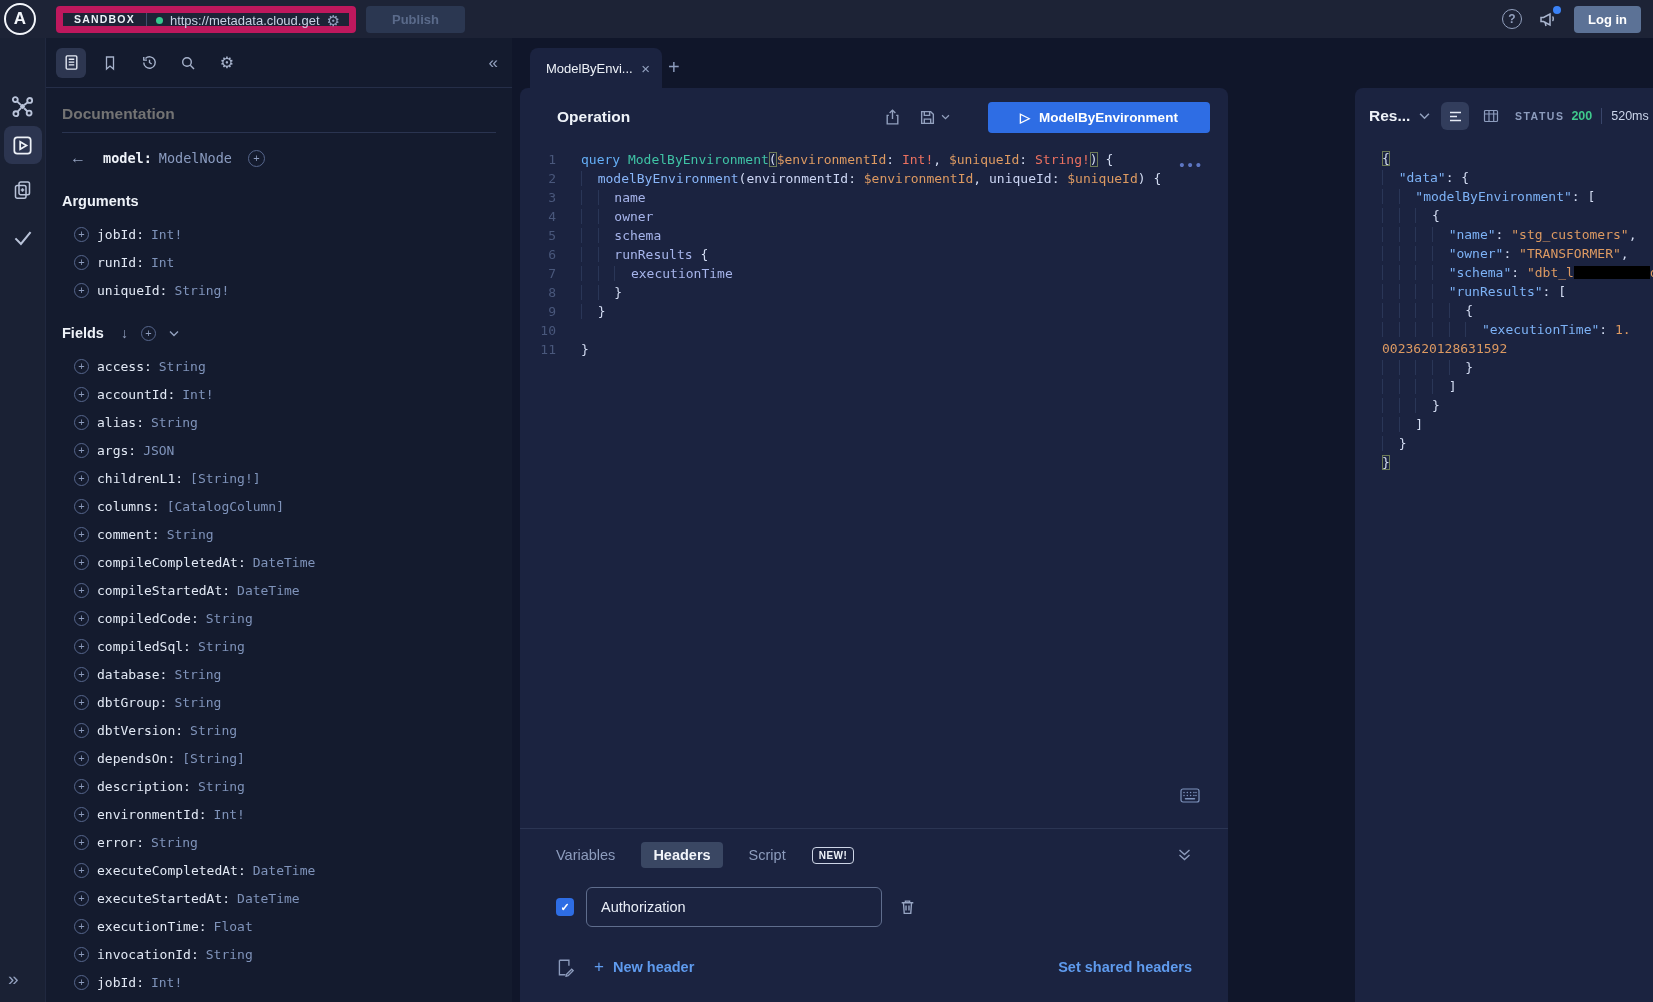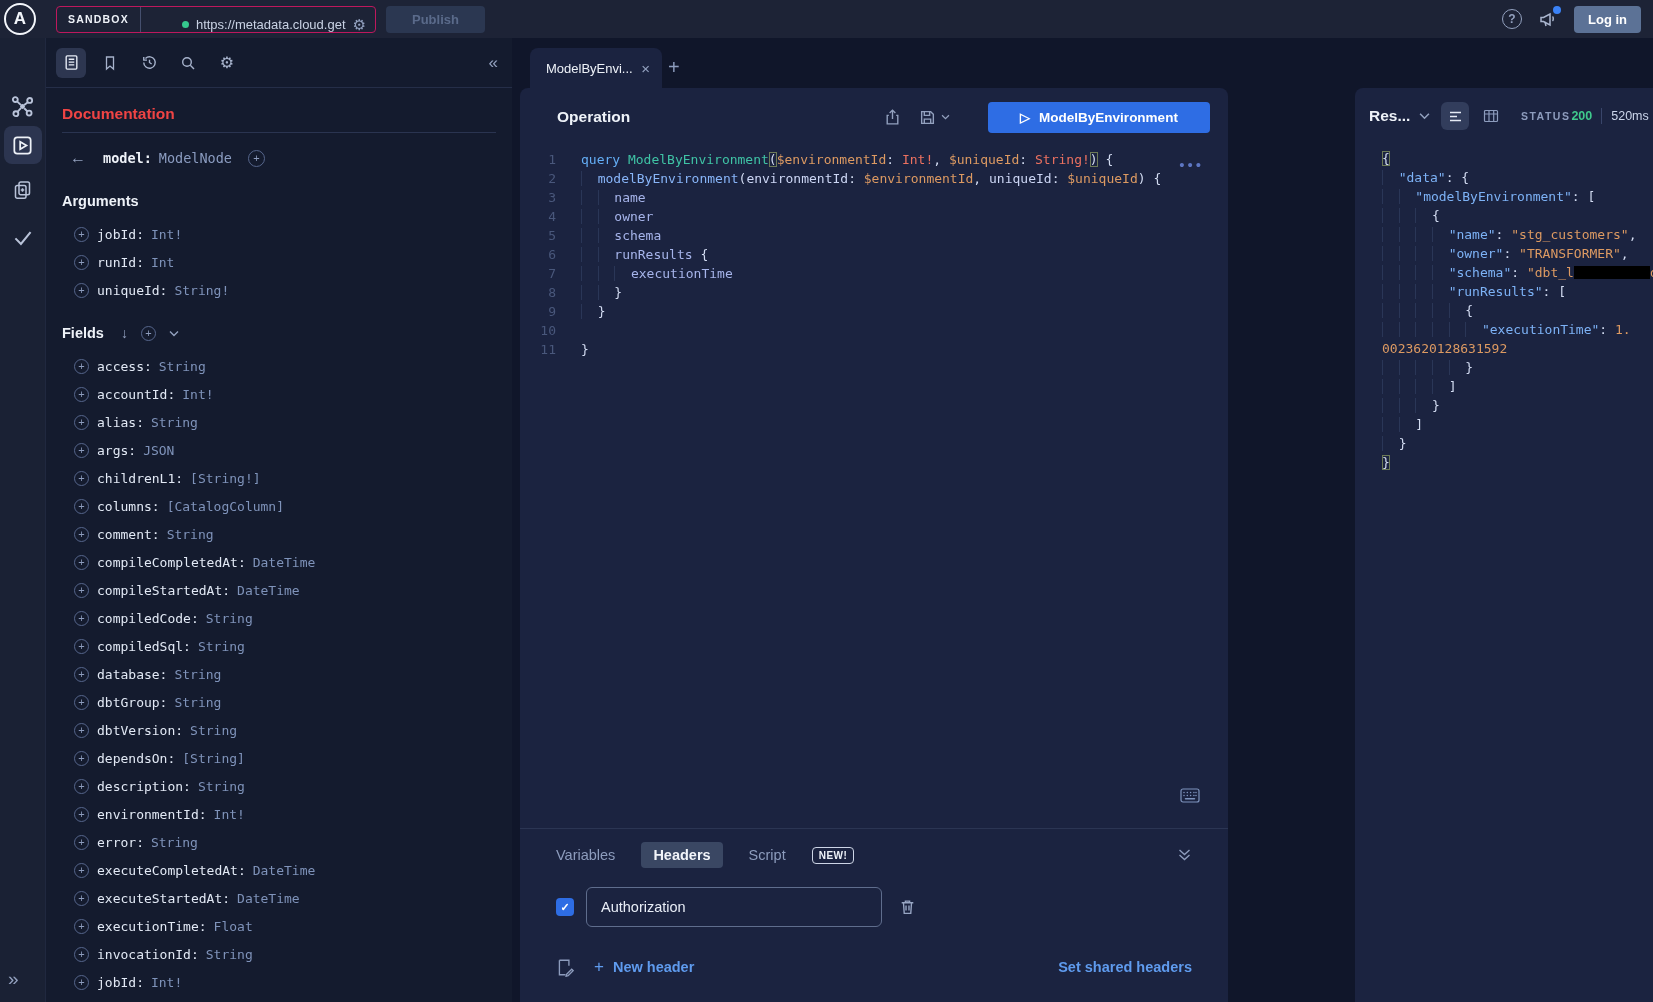--- a/index.html
+++ b/index.html
@@ -3,21 +3,21 @@
 <meta charset="utf-8">
 <style>
   * { margin:0; padding:0; box-sizing:border-box; }
   html,body { width:1653px; height:1002px; overflow:hidden; }
   body { background:#10162a; font-family:"Liberation Sans", sans-serif; color:#e9eef7; position:relative; }
   svg { display:block; }
 
   
   .topbar { position:absolute; left:0; top:0; width:1653px; height:38px; background:#1d2336; display:flex; align-items:center; padding:0 12px 0 4px; z-index:5; }
   .logo { width:32px; height:32px; border:2px solid #f2f5fa; border-radius:50%; display:flex; align-items:center; justify-content:center; font-weight:bold; font-size:17px; color:#f2f5fa; margin-right:20px; }
-  .endpoint { display:flex; align-items:flex-end; height:27px; border:1px solid #be185d; border-radius:4px; background:#1d2336;gap:32px; }
+  .endpoint { display:flex; align-items:flex-start; height:27px; border:7px solid #be185d; border-radius:4px; background:#1d2336; }
   .sandbox-cell { padding:0 11px; height:100%; display:flex; align-items:center; border-right:1px solid #454f6e; font-size:10.5px; font-weight:bold; letter-spacing:1.2px; color:#eef2f8; }
   .url-cell { display:flex; align-items:center; gap:7px; padding:0 9px; }
   .green-dot { width:7px; height:7px; border-radius:50%; background:#36c98e; }
   .url-text { font-size:13px; color:#c9d2e4; max-width:152px; overflow:hidden; white-space:nowrap; }
   .gear { color:#93a1bf; font-size:15px; line-height:1; cursor:pointer; }
   .publish-btn { margin-left:10px; height:27px; padding:0 26px; display:flex; align-items:center; background:#2b3751; border-radius:4px; font-size:13px; font-weight:bold; color:#5a6a8a; }
   .topbar-spacer { flex:1; }
   .help-btn { width:20px; height:20px; border:1.5px solid #93a1bf; border-radius:50%; display:flex; align-items:center; justify-content:center; font-size:12px; font-weight:bold; color:#93a1bf; margin-right:16px; }
   .megaphone-wrap { position:relative; margin-right:16px; color:#aab6cf; }
   .megaphone-dot { position:absolute; top:-3px; right:-3px; width:8px; height:8px; border-radius:50%; background:#3b82f6; }
@@ -28,21 +28,21 @@
   .rail-item { position:absolute; left:0; width:45px; display:flex; justify-content:center; color:#b9c3d9; }
   .rail-active-bg { position:absolute; left:4px; top:88px; width:38px; height:38px; background:#2c3550; border-radius:8px; }
   .rail-expand { position:absolute; left:8px; top:930px; font-size:19px; color:#93a1bf; }
 
   
   .docs { position:absolute; left:45px; top:38px; width:467px; bottom:0; background:#141b2e; border-left:1px solid #20283f; overflow:hidden; }
   .docs-toolbar { height:50px; display:flex; align-items:center; padding:0 14px 0 10px; border-bottom:1px solid #252e48; color:#a7b3cc; }
   .docs-tool { width:30px; height:30px; display:flex; align-items:center; justify-content:center; border-radius:6px; margin-right:9px; }
   .docs-tool.active { background:#2d3650; color:#e6ebf5; }
   .docs-collapse { margin-left:auto; font-size:17px; color:#93a1bf; }
-  .docs-title { font-size:15.5px; font-weight:bold; color:#ef4444; margin:17px 0 0 16px; }
+  .docs-title { font-size:15.5px; font-weight:bold; color:#737373; margin:17px 0 0 16px; }
   .docs-hr { height:1px; background:#2a3450; margin:9px 16px 0 16px; }
   .crumb-row { display:flex; align-items:center; margin:11px 0 0 24px; height:28px; }
   .crumb-back { color:#93a1bf; font-size:16px; }
   .crumb-field { font-family:"DejaVu Sans Mono", monospace; font-size:13.5px; font-weight:bold; color:#eef2f8; margin-left:17px; }
   .crumb-type { font-family:"DejaVu Sans Mono", monospace; font-size:13.5px; color:#8b9cc0; margin-left:7px; }
   .cplus { width:15px; height:15px; min-width:15px; border:1px solid #56668c; border-radius:50%; display:inline-flex; align-items:center; justify-content:center; font-size:11px; line-height:1; color:#8d9cbd; }
   .crumb-row .cplus { width:17px; height:17px; margin-left:16px; }
   .sec-title { font-size:14.5px; font-weight:bold; color:#eef2f8; margin:21px 0 0 16px; display:flex; align-items:center; gap:0; }
   .sec-icons { display:flex; align-items:center; gap:13px; margin-left:17px; color:#93a1bf; font-weight:normal; }
   .doc-rows { margin-top:11px; }
@@ -98,21 +98,21 @@
 
   
   .respcard { position:absolute; left:1355px; top:88px; width:360px; bottom:0; background:#1b2340; border-radius:8px 8px 0 0; }
   .resphead { height:56px; display:flex; align-items:center; padding:0 18px 0 14px; }
   .resp-title { font-size:15.5px; font-weight:bold; color:#eef2f8; }
   .resp-chevron { margin-left:9px; color:#93a1bf; }
   .view-btn { width:28px; height:28px; border-radius:6px; display:flex; align-items:center; justify-content:center; color:#8d9cbd; }
   .view-btn.active { background:#323d5c; color:#e6ebf5; }
   .resp-meta { margin-left:auto; display:flex; align-items:center; }
   .status-label { font-size:10.5px; font-weight:bold; letter-spacing:1.5px; color:#8d9cbd; }
-  .status-code { font-size:12.5px; font-weight:bold; color:#3fc98c; margin-left:1px; }
+  .status-code { font-size:12.5px; font-weight:bold; color:#3fc98c; margin-left:7px; }
   .meta-sep { width:1px; height:16px; background:#39456a; margin:0 9px; }
   .meta-val { font-size:12.5px; color:#cbd5ea; }
   .respjson { position:relative; padding:5px 10px 0 27px; font-family:"DejaVu Sans Mono", monospace; font-size:13px; line-height:19px; }
   .resp-actions { position:absolute; right:14px; top:68px; display:flex; gap:20px; color:#8d9cbd; }
   .viewtoggles { display:flex; gap:8px; margin-left:11px; }
 </style>
 </head>
 <body>
 
 <div class="topbar">

